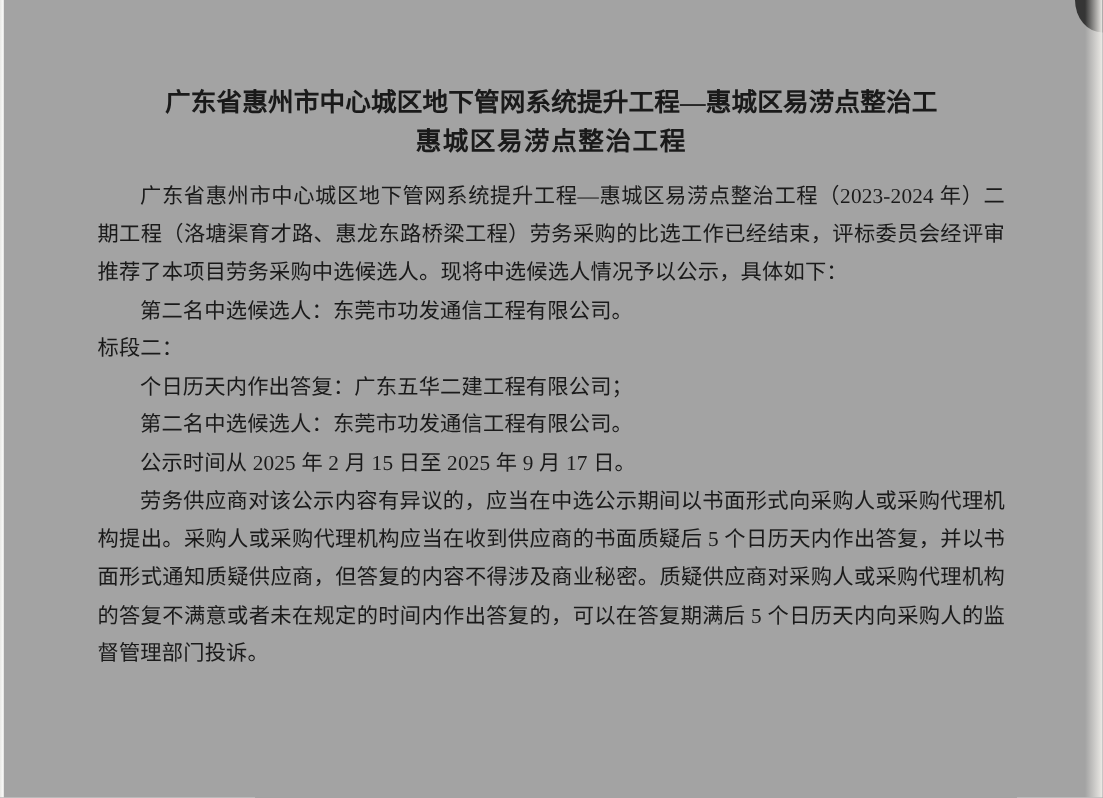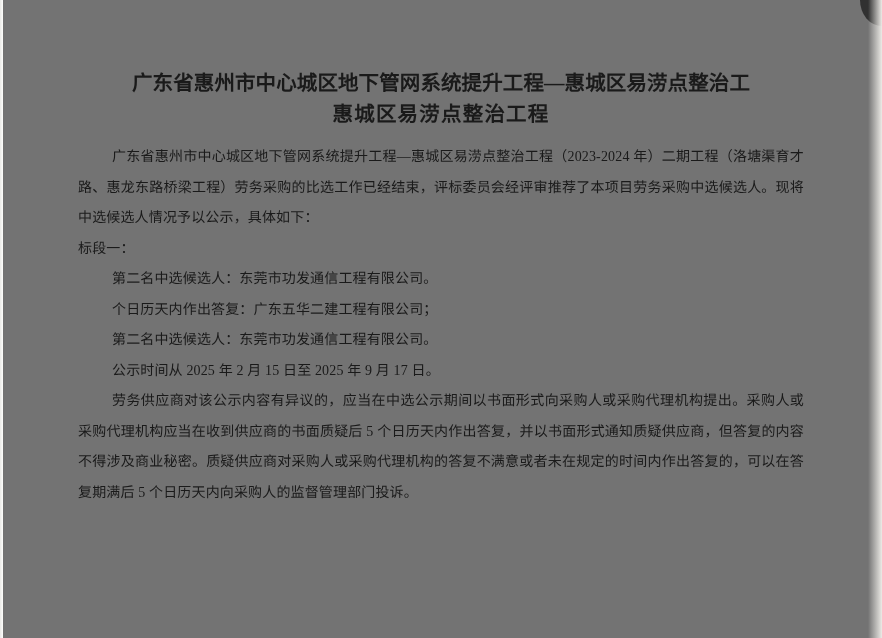--- a/index.html
+++ b/index.html
@@ -13,21 +13,21 @@
     background: #ffffff;
     font-family: "Liberation Serif", "DejaVu Serif", serif;
     color: #1a1a1a;
     overflow: hidden;
     position: relative;
   }
   #page {
     position: relative;
     width: 882px;
     height: 638px;
-    background: #737373;
+    background: #a3a3a3;
     box-sizing: border-box;
     overflow: hidden;
   }
   
   #page::before {
     content: "";
     position: absolute;
     left: 0; top: 0;
     width: 3px; height: 638px;
     background: linear-gradient(to right, #e9e9e6, #fdfdfc);
@@ -70,21 +70,21 @@
     display: block;
     white-space: nowrap;
   }
   h1.doc-title .tline.l1 { letter-spacing: .1px; }
   h1.doc-title .tline.l3 { letter-spacing: 1.2px; }
   .paras {
     margin-top: 12px;
   }
   p.para {
     margin: 0;
-    font-size: 14px;
+    font-size: 17px;
     line-height: 30.5px;
     text-align: justify;
     text-justify: inter-ideograph;
     letter-spacing: .15px;
   }
   p.indent2 { text-indent: 34px; }
   p.label { text-indent: 0; }
   p.item { text-indent: 34px; }
 </style>
 </head>
@@ -96,22 +96,22 @@
 
   <div class="doc-body">
 
     <h1 class="doc-title">
       <span class="tline l1">广东省惠州市中心城区地下管网系统提升工程—惠城区易涝点整治工</span>
       <span class="tline l3">惠城区易涝点整治工程</span>
     </h1>
 
     <div class="paras">
       <p class="para indent2">广东省惠州市中心城区地下管网系统提升工程—惠城区易涝点整治工程（2023-2024 年）二期工程（洛塘渠育才路、惠龙东路桥梁工程）劳务采购的比选工作已经结束，评标委员会经评审推荐了本项目劳务采购中选候选人。现将中选候选人情况予以公示，具体如下：</p>
-      <p class="para label">标段一：</p>
       <p class="para item">第二名中选候选人：东莞市功发通信工程有限公司。</p>
+      <p class="para label">标段二：</p>
       <p class="para item">个日历天内作出答复：广东五华二建工程有限公司；</p>
       <p class="para item">第二名中选候选人：东莞市功发通信工程有限公司。</p>
       <p class="para item">公示时间从 2025 年 2 月 15 日至 2025 年 9 月 17 日。</p>
       <p class="para indent2">劳务供应商对该公示内容有异议的，应当在中选公示期间以书面形式向采购人或采购代理机构提出。采购人或采购代理机构应当在收到供应商的书面质疑后 5 个日历天内作出答复，并以书面形式通知质疑供应商，但答复的内容不得涉及商业秘密。质疑供应商对采购人或采购代理机构的答复不满意或者未在规定的时间内作出答复的，可以在答复期满后 5 个日历天内向采购人的监督管理部门投诉。</p>
     </div>
 
   </div>
 </div>
 
 </body></html>

